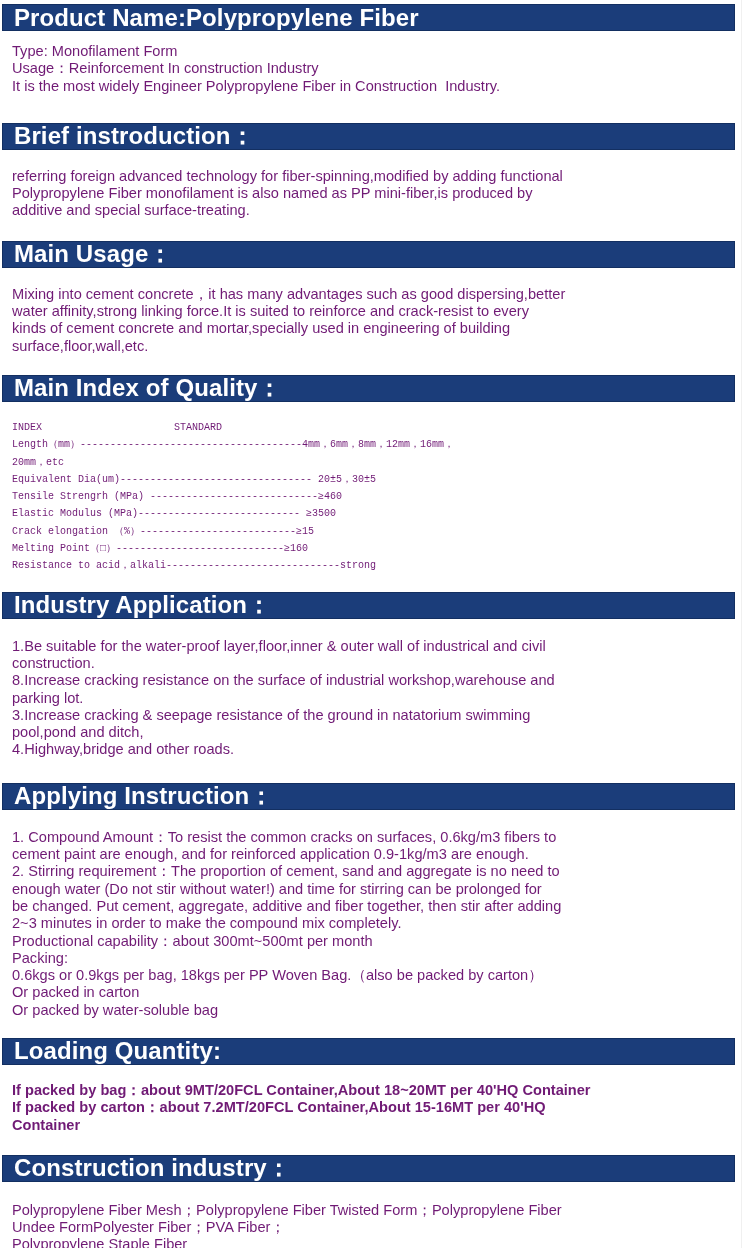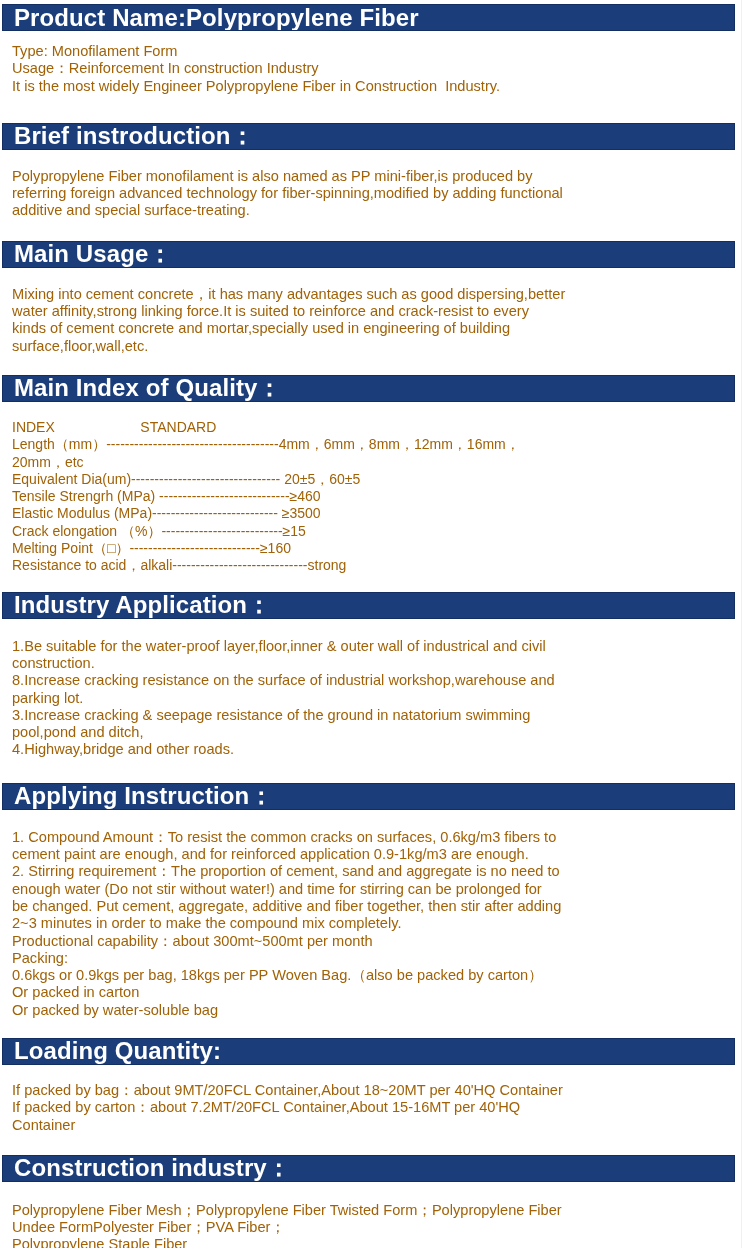--- a/index.html
+++ b/index.html
@@ -54,30 +54,31 @@
     line-height: 20px;
     letter-spacing: 0.1px;
     white-space: nowrap;
     font-family: "Liberation Sans", sans-serif;
   }
 
   .section-body {
     padding: 0 14px 0 12px;
     font-size: 14.6px;
     line-height: 17.3px;
-    color: #a16207;
+    color: #701a75;
   }
   .section-body p {
     margin: 0;
     white-space: pre-wrap;
   }
 
   .spec-table {
-    font-size: 14px;
+    font-size: 10px;
     line-height: 17.3px;
+    font-family: Liberation Mono, monospace;
   }
   .spec-row {
     white-space: pre-wrap;
   }
   .spec-head {
     display: block;
     white-space: pre;
   }
 </style>
 </head>
@@ -96,22 +97,22 @@
       <p>Usage：Reinforcement In construction Industry</p>
       <p>It is the most widely Engineer Polypropylene Fiber in Construction  Industry.</p>
     </div>
   </div>
 
   <div class="section" style="padding-top:28px;">
     <div class="section-header">
       <span class="htext">Brief instroduction：</span>
     </div>
     <div class="section-body" style="padding-top:18px;">
+      <p>referring foreign advanced technology for fiber-spinning,modified by adding functional</p>
       <p>Polypropylene Fiber monofilament is also named as PP mini-fiber,is produced by</p>
-      <p>referring foreign advanced technology for fiber-spinning,modified by adding functional</p>
       <p>additive and special surface-treating.</p>
     </div>
   </div>
 
   <div class="section" style="padding-top:21px;">
     <div class="section-header">
       <span class="htext">Main Usage：</span>
     </div>
     <div class="section-body" style="padding-top:18px;">
       <p>Mixing into cement concrete，it has many advantages such as good dispersing,better</p>
@@ -122,21 +123,21 @@
   </div>
 
   <div class="section" style="padding-top:20px;">
     <div class="section-header">
       <span class="htext">Main Index of Quality：</span>
     </div>
     <div class="section-body spec-table" style="padding-top:17px;">
       <p class="spec-head">INDEX                      STANDARD</p>
       <p class="spec-row">Length（mm）-------------------------------------4mm，6mm，8mm，12mm，16mm，</p>
       <p class="spec-row">20mm，etc</p>
-      <p class="spec-row">Equivalent Dia(um)-------------------------------- 20±5，60±5</p>
+      <p class="spec-row">Equivalent Dia(um)-------------------------------- 20±5，30±5</p>
       <p class="spec-row">Tensile Strengrh (MPa) ----------------------------≥460</p>
       <p class="spec-row">Elastic Modulus (MPa)--------------------------- ≥3500</p>
       <p class="spec-row">Crack elongation （%）--------------------------≥15</p>
       <p class="spec-row">Melting Point（□）----------------------------≥160</p>
       <p class="spec-row">Resistance to acid，alkali-----------------------------strong</p>
     </div>
   </div>
 
   <div class="section" style="padding-top:17px;">
     <div class="section-header">
@@ -169,21 +170,21 @@
       <p>0.6kgs or 0.9kgs per bag, 18kgs per PP Woven Bag.（also be packed by carton）</p>
       <p>Or packed in carton</p>
       <p>Or packed by water-soluble bag</p>
     </div>
   </div>
 
   <div class="section" style="padding-top:19px;">
     <div class="section-header">
       <span class="htext">Loading Quantity:</span>
     </div>
-    <div class="section-body" style="padding-top:17px;">
+    <div class="section-body" style="padding-top:17px;font-weight:bold;">
       <p>If packed by bag：about 9MT/20FCL Container,About 18~20MT per 40'HQ Container</p>
       <p>If packed by carton：about 7.2MT/20FCL Container,About 15-16MT per 40'HQ</p>
       <p>Container</p>
     </div>
   </div>
 
   <div class="section" style="padding-top:21px;">
     <div class="section-header">
       <span class="htext">Construction industry：</span>
     </div>

